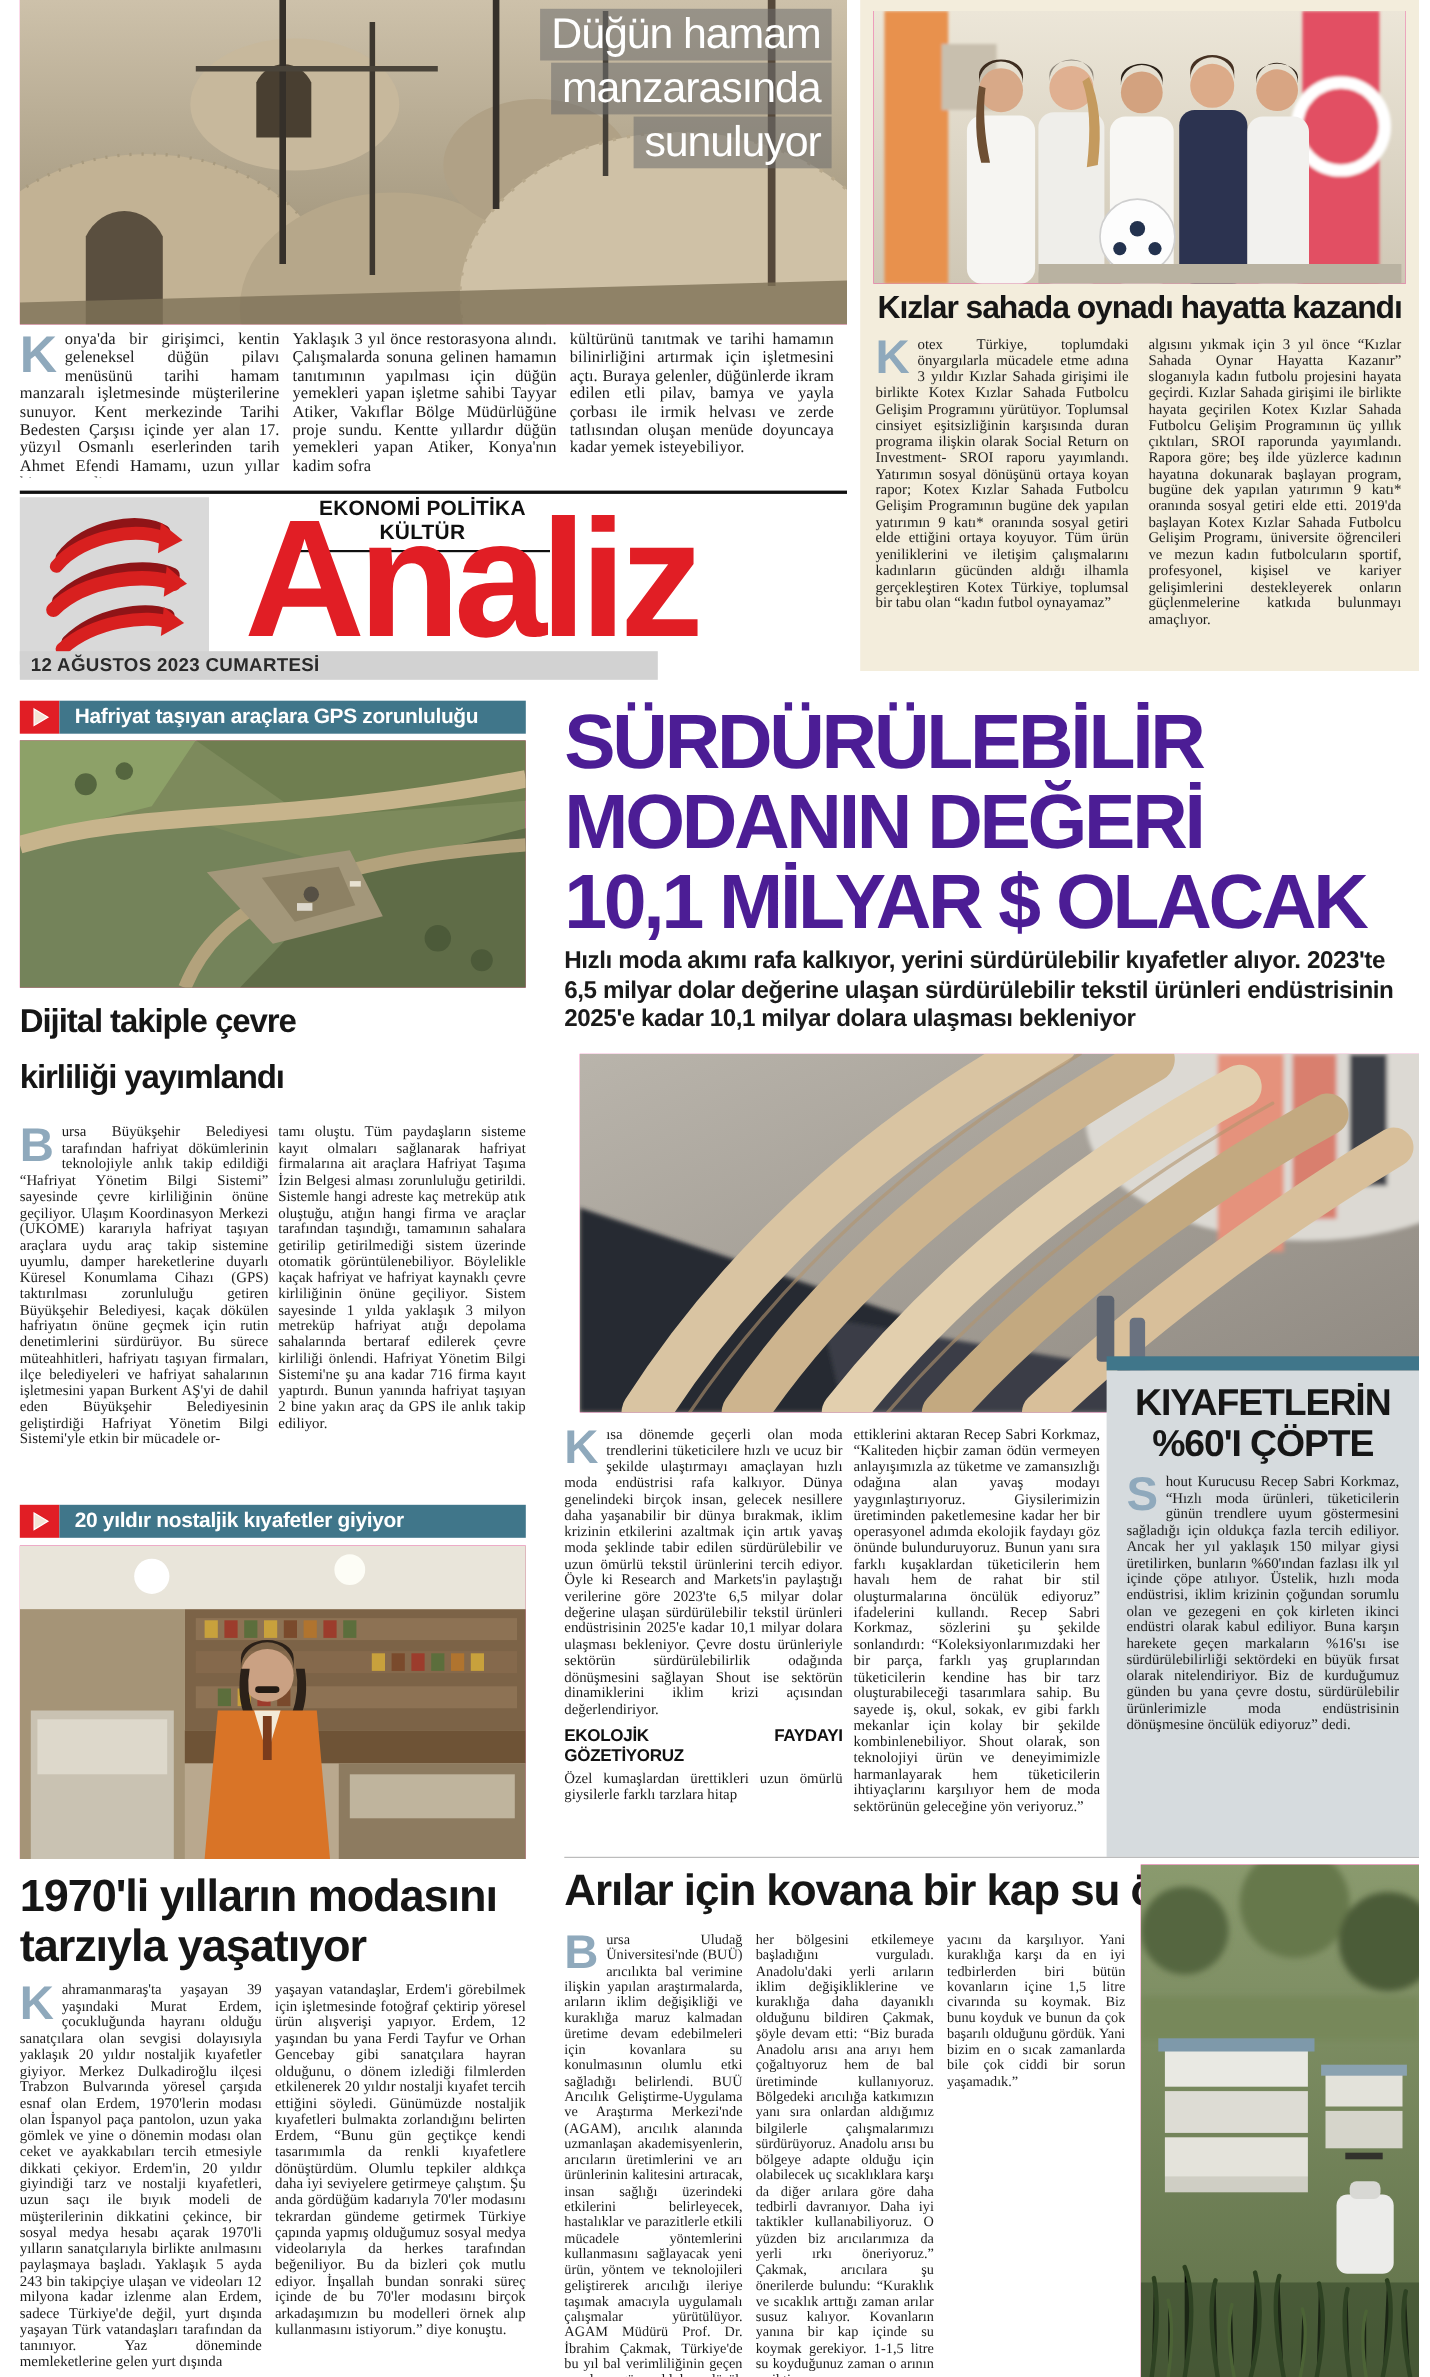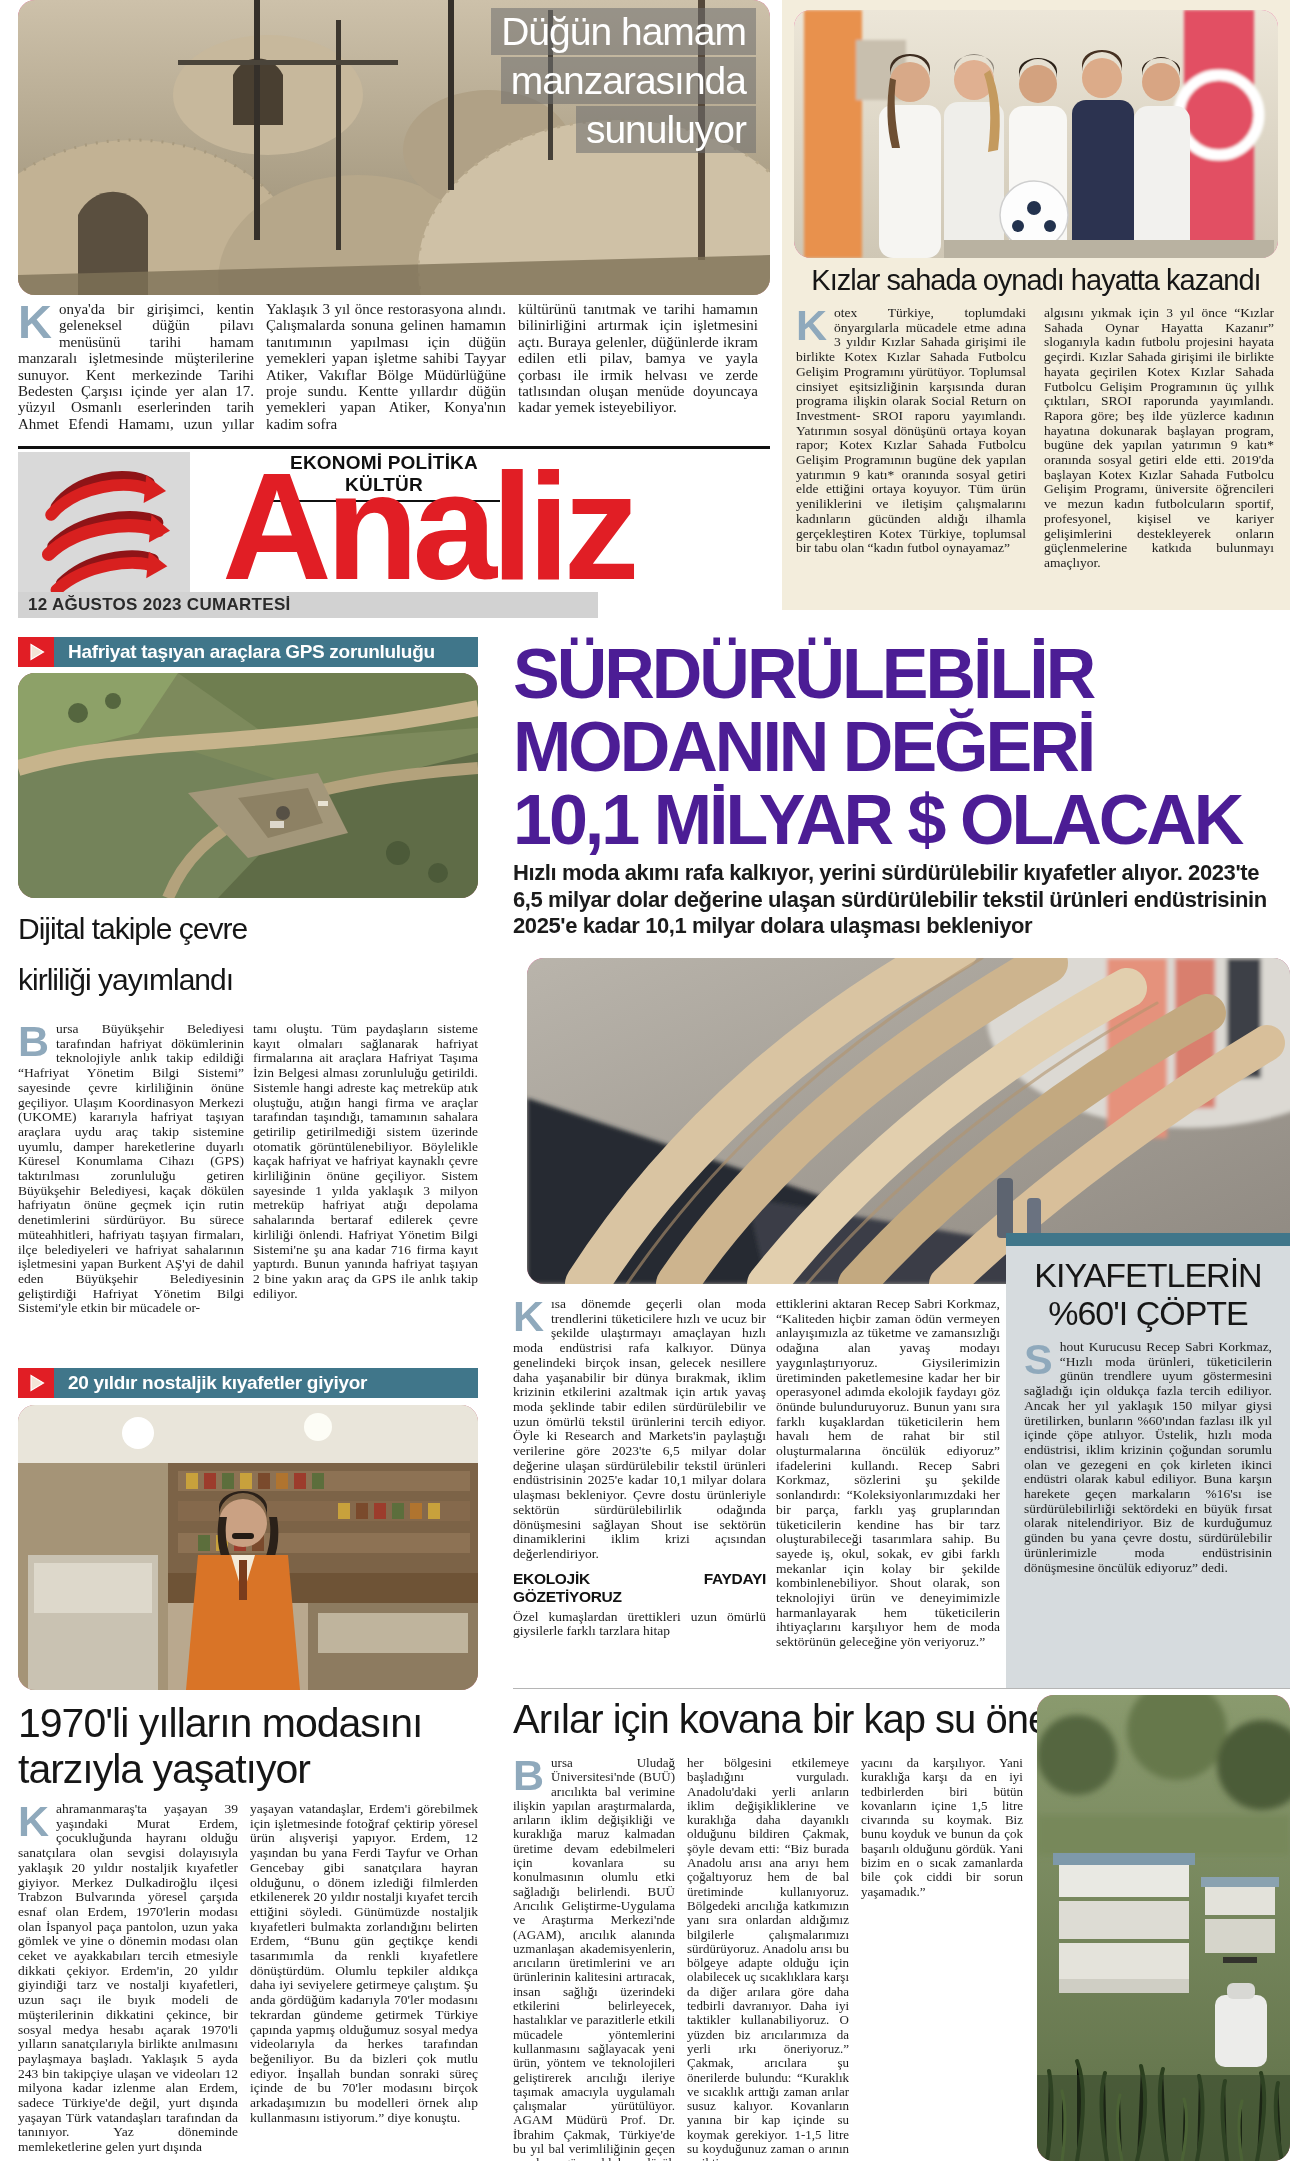--- a/index.html
+++ b/index.html
@@ -1,27 +1,27 @@
 <!DOCTYPE html>
 <html lang="tr"><head>
 <meta charset="utf-8">
 <style>
   html,body{margin:0;padding:0;background:#777;}
   .page{position:relative;width:1300px;height:2161px;background:#ffffff;overflow:hidden;
         font-family:"Liberation Serif",serif;}
   .abs{position:absolute;}
-  .photo{position:absolute;overflow:hidden;background:#ec4899;border-radius:17px;}
+  .photo{position:absolute;overflow:hidden;background:#ec4899;}
   .photo svg{display:block;width:100%;height:100%;}
   .serifbody{font:13.5px/14.7px "Liberation Serif",serif;color:#1c1c1c;text-align:justify;overflow:hidden;}
   .serifbody.lg{font:15px/16.4px "Liberation Serif",serif;}
   .serifbody.sm{font:13px/14.3px "Liberation Serif",serif;}
   .dc{float:left;font-family:"Liberation Sans",sans-serif;font-weight:bold;font-size:43px;
       line-height:34px;color:#8fa9bc;margin:2px 7px 0 0;}
   .dc.lg{font-size:47px;line-height:38px;}
-  .sansHead{font-family:"Liberation Sans",sans-serif;font-weight:400;color:#161616;letter-spacing:-1px;}
+  .sansHead{font-family:"Liberation Sans",sans-serif;font-weight:700;color:#161616;letter-spacing:-1px;}
   .bigHead{font-family:"Liberation Sans",sans-serif;font-weight:bold;color:#4c1d95;
            letter-spacing:-3px;font-size:70px;line-height:73px;}
   .lead{font-family:"Liberation Sans",sans-serif;font-weight:bold;color:#1b1b1b;
         font-size:22px;line-height:26.5px;letter-spacing:-0.4px;}
   .kicker{position:absolute;height:30px;display:flex;align-items:stretch;}
   .kicker .arrowbox{width:36px;background:#e11e25;display:flex;align-items:center;justify-content:center;flex:0 0 36px;}
   .kicker .bar{flex:1;background:#40768a;color:#fff;font:bold 19px/30px "Liberation Sans",sans-serif;
                padding-left:14px;letter-spacing:-0.3px;}
   .overlayline{display:block;color:#fff;font:300 39px/47px "Liberation Sans",sans-serif;
                background:rgba(110,110,110,0.55);padding:0 10px;margin-bottom:2px;letter-spacing:-1px;}

